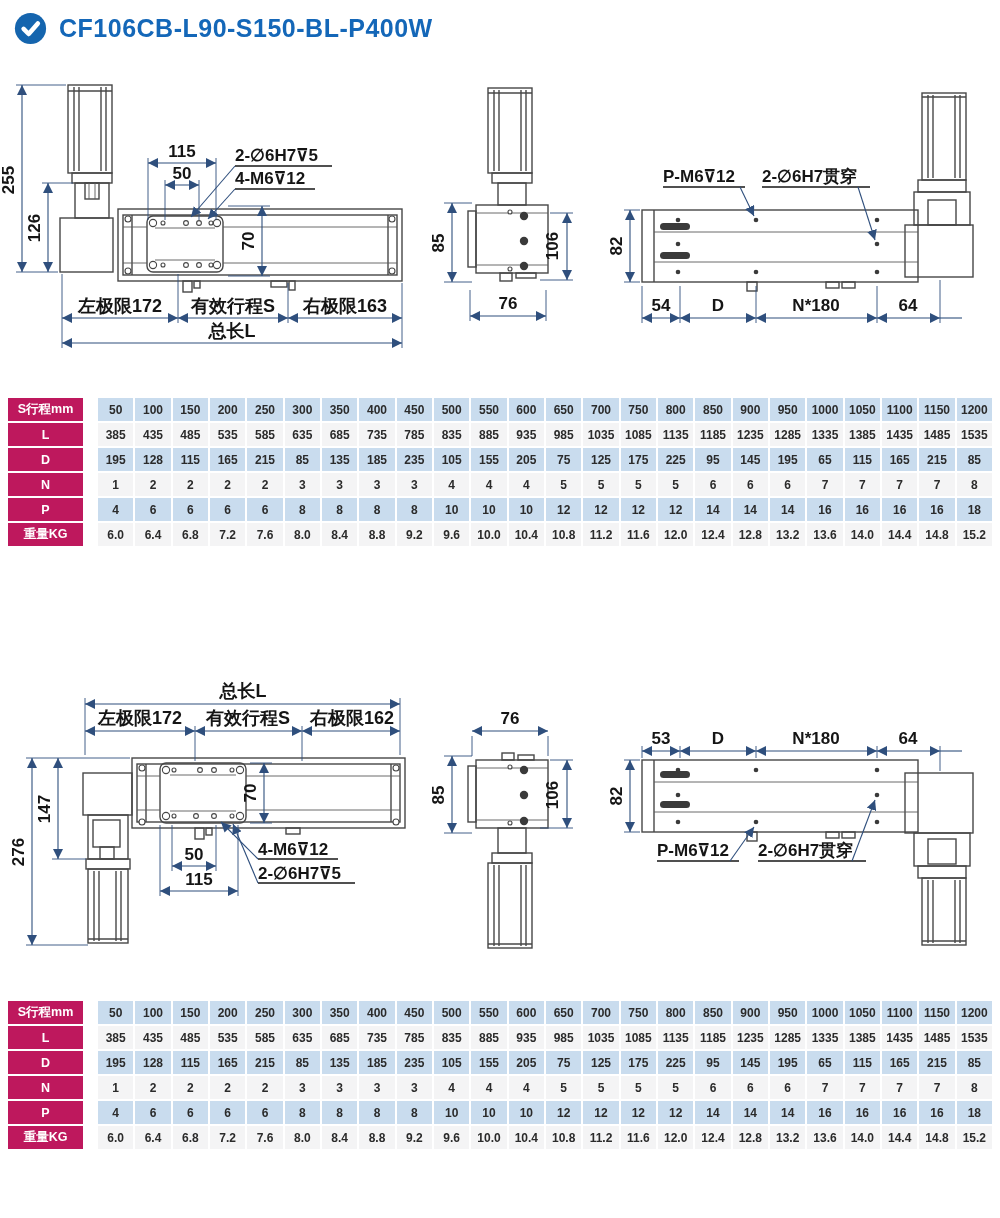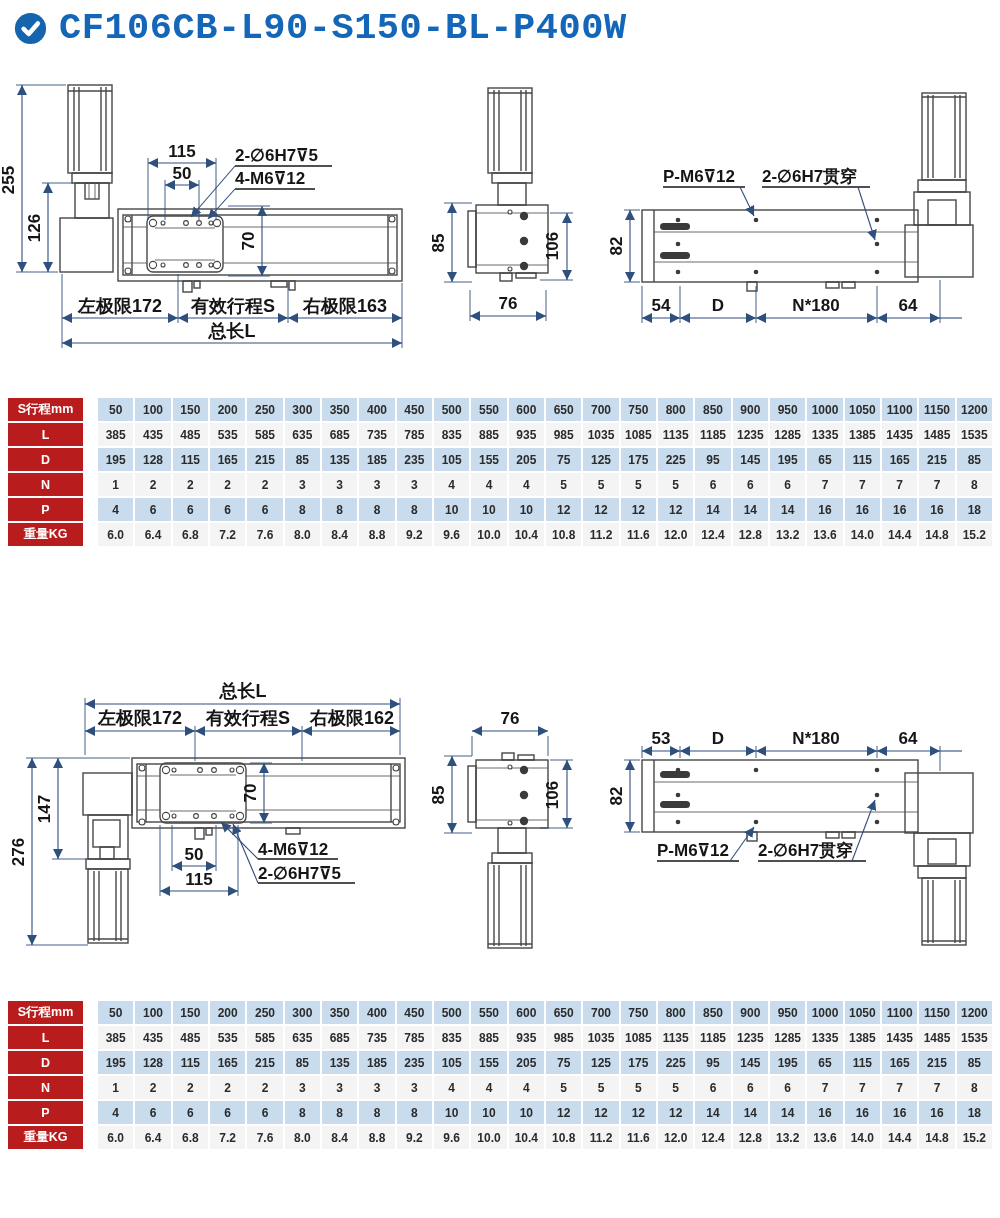--- a/index.html
+++ b/index.html
@@ -2,21 +2,21 @@
 <html><head>
 <meta charset="utf-8">
 <style>
   * { margin:0; padding:0; box-sizing:border-box; }
   body {
     width:1000px; height:1218px; background:#ffffff;
     font-family:"Liberation Sans", sans-serif; overflow:hidden;
   }
   .page { width:1000px; height:1218px; position:relative; }
   .title-row { display:flex; align-items:center; gap:12px; margin:8px 0 0 14px; height:40px; }
-  .title-row h1 { font-size:37px; font-weight:bold; color:#1467b8; letter-spacing:0.5px;font-family:Liberation Mono, monospace; }
+  .title-row h1 { font-size:25px; font-weight:bold; color:#1467b8; letter-spacing:0.5px; }
   .check-icon { width:33px; height:33px; flex:0 0 auto; }
   svg.drawing { display:block; }
   #svg1 { margin-top:12px; }
   #svg2 { margin-top:17px; }
   .sec2 { margin-top:97px; }
 
   
   .part  { stroke:#474747; stroke-width:1.4; fill:none; }
   .part2 { stroke:#5a5a5a; stroke-width:0.9; fill:none; }
   .holes circle { stroke:#474747; stroke-width:1.1; fill:#ffffff; }
@@ -27,21 +27,21 @@
   .under { stroke:#161616; stroke-width:1.6; }
   text.dt { font-size:17px; font-weight:bold; fill:#151515; }
   text.dt-big { font-size:18px; font-weight:bold; fill:#151515; }
   text.mid { text-anchor:middle; }
 
   
   .spec-table { display:flex; flex-direction:column; gap:2px; margin:8px 8px 0 8px; }
   .sec2 .spec-table { margin-top:13px; }
   .spec-row { display:grid; grid-template-columns:88px repeat(24, 1fr); gap:2px; height:23px; }
   .spec-row .lbl {
-    background:#b91c1c; color:#fff; font-weight:bold; font-size:12.5px;
+    background:#be185d; color:#fff; font-weight:bold; font-size:12.5px;
     display:flex; align-items:center; justify-content:center; margin-right:13px;
   }
   .spec-row .cell {
     display:flex; align-items:center; justify-content:center;
     font-size:12px; font-weight:bold; color:#2b2b2b;
   }
   .row-blue .cell { background:#c9dcee; }
   .row-gray .cell { background:#f4f4f5; }
 </style>
 </head>

